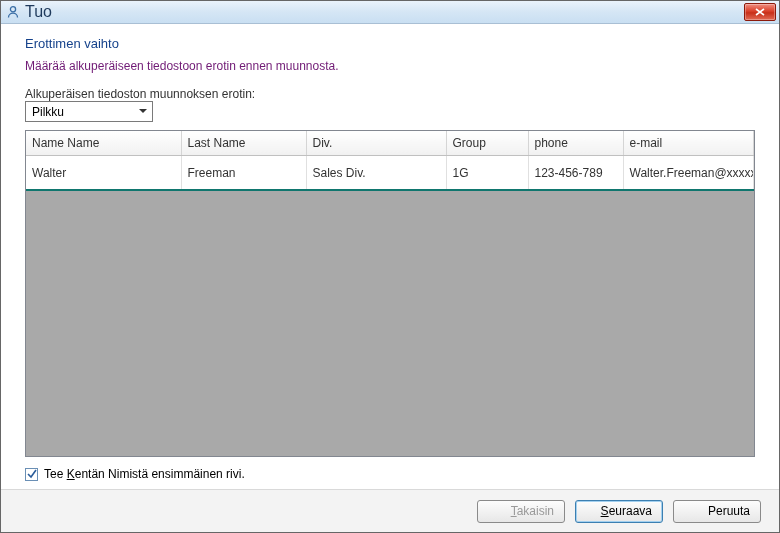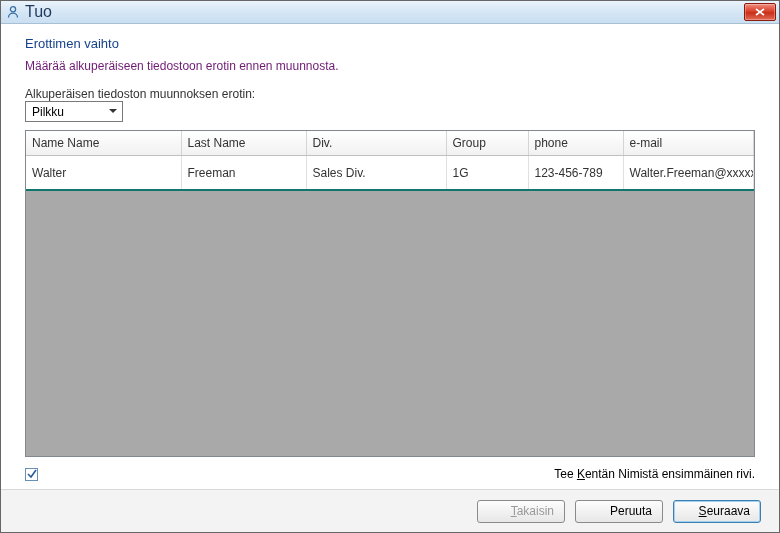--- a/index.html
+++ b/index.html
@@ -76,21 +76,21 @@
     display: flex;
     align-items: flex-start;
     margin-bottom: 8px;
     flex-direction: column;
   }
   .sep-label {
     width: 320px;
     color: #333;
   }
   .dropdown {
-    width: 98px;
+    width: 128px;
     height: 21px;
     border: 1px solid #7a7a7a;
     background: #fff;
     display: flex;
     align-items: center;
     justify-content: space-between;
     padding: 0 2px 0 6px;
     box-sizing: border-box;
     cursor: pointer;
   }
@@ -137,21 +137,20 @@
     font-size: 12px;
     color: #333;
     height: 17px;
     white-space: nowrap;
     overflow: hidden;
   }
   .checkbox-row {
     display: flex;
     align-items: center;
     margin: 10px 0 4px 0;
-    justify-content: space-between;
   }
   .cb {
     width: 13px;
     height: 13px;
     border: 1px solid #6a8fb5;
     background: #fff;
     margin-right: 6px;
     display: flex;
     align-items: center;
     justify-content: center;
@@ -274,21 +273,21 @@
       <span>
         <span>Tee </span><span class="underline-key">K</span><span>entän Nimistä ensimmäinen rivi.</span>
       </span>
     </div>
   </div>
 
   <div class="button-bar">
     <div class="btn disabled">
       <span><span class="underline-key">T</span><span>akaisin</span></span>
     </div>
+    <div class="btn default">
+      <span><span class="underline-key">S</span><span>euraava</span></span>
+    </div>
     <div class="btn">
       <span>Peruuta</span>
     </div>
-    <div class="btn default">
-      <span><span class="underline-key">S</span><span>euraava</span></span>
-    </div>
   </div>
 
 </div>
 
 </body></html>

